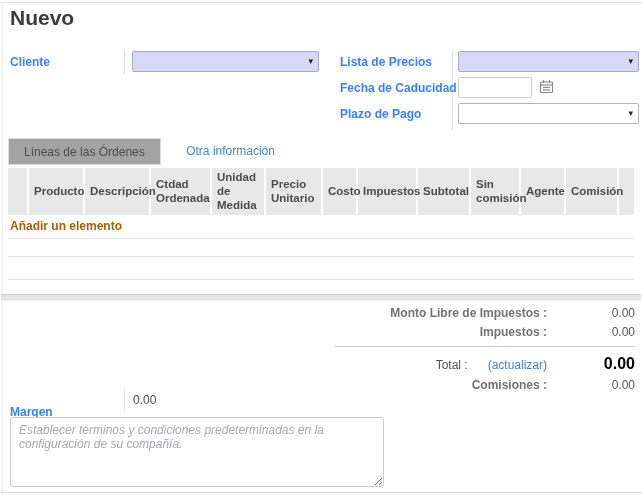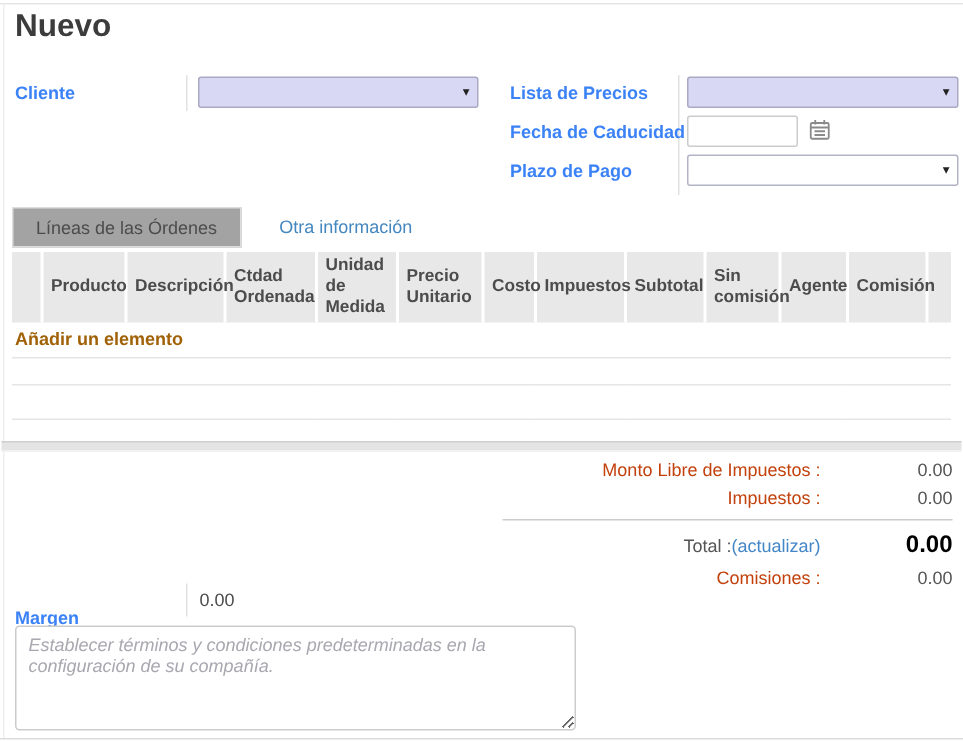--- a/index.html
+++ b/index.html
@@ -27,24 +27,24 @@
     vertical-align:middle;padding:3px 5px;line-height:1.2;border-left:2px solid #fff;
     height:45px;box-sizing:border-box;overflow:visible;
   }
   table.lines th.nosep{border-left:none;}
   td.addrow{padding:4px 2px 5px 2px;font-size:12px;font-weight:bold;color:#a16207;border-bottom:1px solid #e4e4e4;cursor:pointer;}
   tr.empty-a td{height:15px;border-bottom:1px solid #e6e6e6;}
   tr.empty-b td{height:20px;border-bottom:1px solid #e6e6e6;}
   .hscroll-bar{position:absolute;left:1px;top:294px;width:640px;height:5px;background:#e4e4e4;border-top:1px solid #cfcfcf;border-bottom:1px solid #f1f1f1;}
   .totals{position:absolute;left:335px;top:306px;width:300px;font-size:12px;}
   .trow{display:flex;align-items:baseline;margin-bottom:5px;}
-  .tlabel{flex:1;text-align:right;font-weight:normal;color:#c2410c;}
+  .tlabel{flex:1;text-align:right;font-weight:bold;color:#737373;}
   .tval{width:88px;text-align:right;color:#555;}
   .tsep{border-top:1px solid #ccc;margin:7px 0 8px 0;}
-  .tlabel-group{flex:1;display:flex;justify-content:flex-end;align-items:center;}
+  .tlabel-group{flex:1;display:flex;justify-content:flex-end;align-items:center;gap:20px;}
   .total-word{color:#555;}
   .upd-link{color:#4487c8;cursor:pointer;text-decoration:none;}
   .tval-big{width:88px;text-align:right;font-size:16px;font-weight:bold;color:#000;}
   .margin-value{position:absolute;font-size:12px;color:#4c4c4c;}
   textarea.terms{
     position:absolute;left:10px;top:417px;width:374px;height:70px;box-sizing:border-box;
     border:1px solid #ccc;border-radius:3px;padding:5px 8px;resize:both;
     font-family:"Liberation Sans",sans-serif;font-size:12px;color:#555;background:#fff;
   }
   textarea.terms::placeholder{font-style:italic;color:#a8a8b0;}

